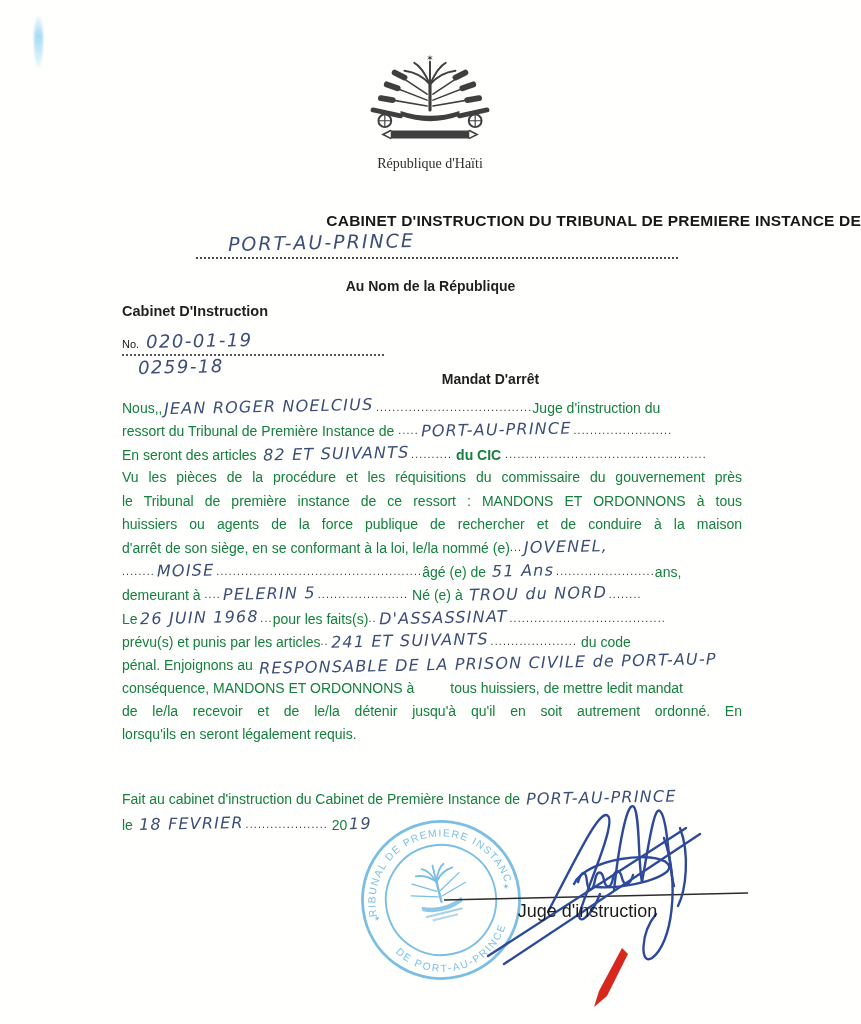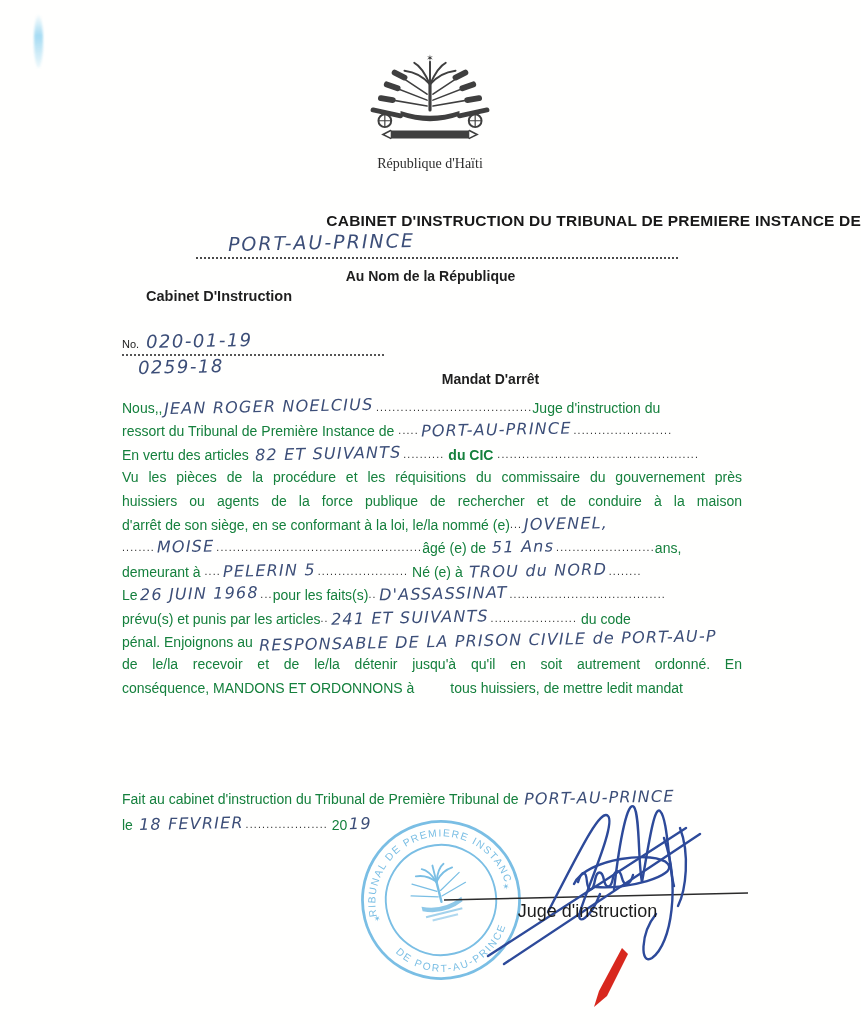--- a/index.html
+++ b/index.html
@@ -10,22 +10,22 @@
           background:linear-gradient(180deg,rgba(130,205,235,0) 0%,rgba(105,195,235,.6) 40%,rgba(150,215,240,.15) 100%);
           filter:blur(1px);}
   
   .arms{position:absolute;left:350px;top:52px;width:160px;height:108px;}
   .republic{position:absolute;left:330px;top:156px;width:200px;text-align:center;
             font-family:"Liberation Serif",serif;font-size:14px;color:#2d2d2d;}
   .title{position:absolute;left:0;top:212px;width:861px;text-align:right;font-weight:bold;
          font-size:15.5px;letter-spacing:.2px;color:#181818;}
   .jurisdiction{position:absolute;left:196px;top:232px;width:452px;border-bottom:2px dotted #4a4a4a;
                 padding:0 0 3px 30px;}
-  .subtitle{position:absolute;left:0;top:268px;width:861px;text-align:center;font-weight:bold;font-size:14px;}
-  .office{position:absolute;left:122px;top:288px;font-weight:bold;font-size:14.5px;margin-left:24px;}
+  .subtitle{position:absolute;left:0;top:278px;width:861px;text-align:center;font-weight:bold;font-size:14px;}
+  .office{position:absolute;left:122px;top:303px;font-weight:bold;font-size:14.5px;}
   .no-line{position:absolute;left:122px;top:331px;width:262px;border-bottom:2px dotted #555;padding-bottom:2px;}
   .no-label{font-size:11px;color:#222;text-align:right;}
   .no2{position:absolute;left:136px;top:357px;}
   .mandat{position:absolute;left:60px;top:371px;width:861px;text-align:center;font-weight:bold;font-size:14px;}
   
   .body{position:absolute;left:122px;top:396px;width:620px;font-size:14px;}
   .bline{height:23.4px;line-height:23.4px;white-space:nowrap;overflow:hidden;}
   .bline.just{white-space:normal;text-align:justify;text-align-last:justify;}
   .pr{color:#15803d;}
   .bold{font-weight:bold;}
@@ -111,35 +111,37 @@
   </div>
   <div class="no2">
     <span class="hw med">0259-18</span>
   </div>
 
   <div class="mandat">Mandat D'arrêt</div>
 
   <div class="body">
       <div class="bline"><span class="pr">Nous,,</span><span class="hw">JEAN ROGER NOELCIUS</span><span class="dots">......................................</span><span class="pr">Juge d'instruction du</span></div>
       <div class="bline"><span class="pr">ressort du Tribunal de Première Instance de </span><span class="dots">.....</span><span class="hw">PORT-AU-PRINCE</span><span class="dots">........................</span></div>
-      <div class="bline"><span class="pr">En vertu des articles </span><span class="hw">82 ET SUIVANTS</span><span class="dots">..........</span><span class="pr bold"> du CIC </span><span class="dots">.................................................</span></div>
+      <div class="bline"><span class="pr">En seront des articles </span><span class="hw">82 ET SUIVANTS</span><span class="dots">..........</span><span class="pr bold"> du CIC </span><span class="dots">.................................................</span></div>
       <div class="bline just"><span class="pr">Vu les pièces de la procédure et les réquisitions du commissaire du gouvernement près</span></div>
+      <div class="bline just"><span class="pr">le Tribunal de première instance de ce ressort : MANDONS ET ORDONNONS à tous</span></div>
       <div class="bline just"><span class="pr">huissiers ou agents de la force publique de rechercher et de conduire à la maison</span></div>
       <div class="bline"><span class="pr">d'arrêt de son siège, en se conformant à la loi, le/la nommé (e)</span><span class="dots">...</span><span class="hw">JOVENEL,</span></div>
       <div class="bline"><span class="dots">........</span><span class="hw">MOISE</span><span class="dots">..................................................</span><span class="pr">âgé (e) de </span><span class="hw">51 Ans</span><span class="dots">........................</span><span class="pr">ans,</span></div>
       <div class="bline"><span class="pr">demeurant à </span><span class="dots">....</span><span class="hw">PELERIN 5</span><span class="dots">......................</span><span class="pr"> Né (e) à </span><span class="hw">TROU du NORD</span><span class="dots">........</span></div>
       <div class="bline"><span class="pr">Le</span><span class="hw">26 JUIN 1968</span><span class="dots">...</span><span class="pr">pour les faits(s)</span><span class="dots">..</span><span class="hw">D'ASSASSINAT</span><span class="dots">......................................</span></div>
       <div class="bline"><span class="pr">prévu(s) et punis par les articles</span><span class="dots">..</span><span class="hw">241 ET SUIVANTS</span><span class="dots">.....................</span><span class="pr"> du code</span></div>
       <div class="bline"><span class="pr">pénal. Enjoignons au </span><span class="hw">RESPONSABLE DE LA PRISON CIVILE de PORT-AU-P</span></div>
+      <div class="bline"><span class="pr">conséquence, MANDONS ET ORDONNONS à</span><span class="gap" style="width: 36px;"></span><span class="pr">tous huissiers, de mettre ledit mandat</span></div>
       <div class="bline just"><span class="pr">de le/la recevoir et de le/la détenir jusqu'à qu'il en soit autrement ordonné. En</span></div>
-      <div class="bline"><span class="pr">conséquence, MANDONS ET ORDONNONS à</span><span class="gap" style="width: 36px;"></span><span class="pr">tous huissiers, de mettre ledit mandat</span></div>
+      <div class="bline"><span class="pr">lorsqu'ils en seront légalement requis.</span></div>
     </div>
 
   <div class="fait-line">
-    <span class="pr">Fait au cabinet d'instruction du Tribunal de Première Tribunal de </span><span class="hw">PORT-AU-PRINCE</span>
+    <span class="pr">Fait au cabinet d'instruction du Cabinet de Première Instance de </span><span class="hw">PORT-AU-PRINCE</span>
   </div>
   <div class="date-line">
     <span class="pr">le </span><span class="hw">18 FEVRIER</span><span class="dots">....................</span><span class="pr"> 20</span><span class="hw">19</span>
   </div>
 
   <svg class="stamp" viewBox="-95 -92 190 184">
     <g transform="rotate(-14)" stroke="#6fb9e2" fill="none">
       <circle r="84" stroke-width="3"></circle>
       <circle r="59" stroke-width="2"></circle>
       <defs>

